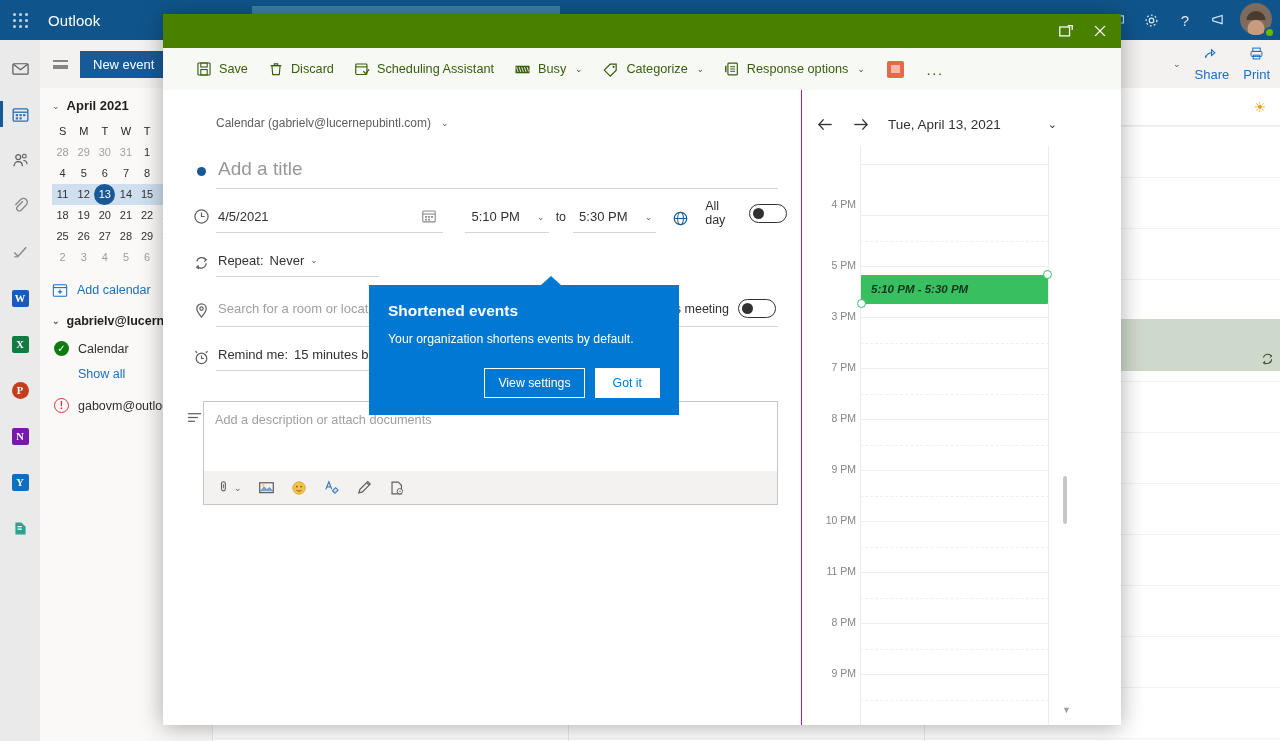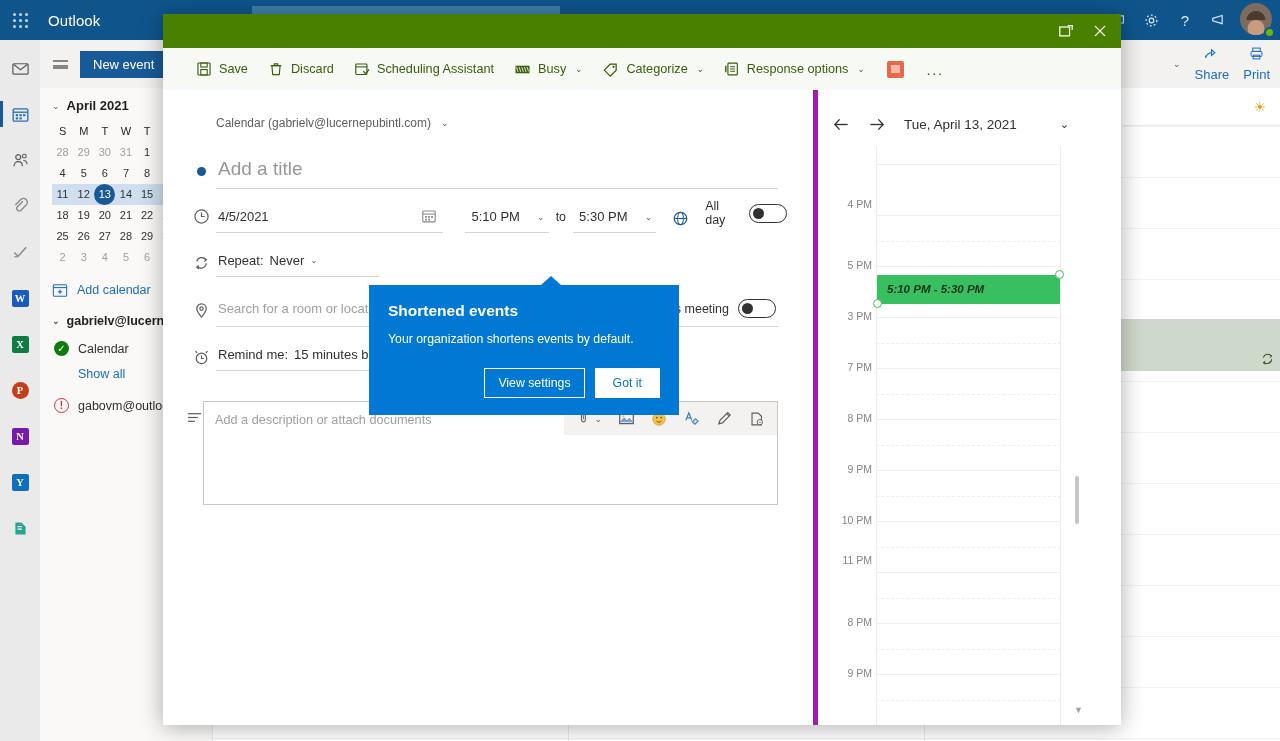--- a/index.html
+++ b/index.html
@@ -219,21 +219,21 @@
   }
   .tb-redsq:after {
     content: ""; width: 9px; height: 8px; background: #f4b9a9;
     box-shadow: 3px 3px 0 -1px #e8684a;
   }
   .tb-ell { padding: 6px 10px; color: #3a5d0c; font-size: 15px; letter-spacing: 1.5px; cursor: pointer; }
 
   .cw-body { position: relative; height: 635px; display: flex; }
   .cw-left { width: 638px; padding: 26px 0 0 0; position: relative; }
   .cw-right {
-    width: 276px; border-left: 5px solid #a21caf; position: relative; padding-top: 14px; margin-left: 12px;
+    width: 276px; border-left: 1px solid #a21caf; position: relative; padding-top: 14px;
   }
 
   .calpick {
     display: flex; align-items: center; gap: 10px; padding-left: 53px;
     font-size: 12px; color: #605e5c; margin-bottom: 22px;
   }
   .frow { display: flex; align-items: flex-start; padding: 0 23px 0 23px; min-height: 47px; }
   .frow .ficon {
     width: 30px; flex: none; display: flex; justify-content: center;
     padding-top: 9px; color: #605e5c;
@@ -276,21 +276,21 @@
     border-radius: 50%; background: #323130; display: block;
   }
 
   .inline-sel { display: flex; align-items: center; gap: 6px; }
   .teams-row { display: flex; align-items: center; }
   .teams-toggle { margin-left: auto; display: flex; align-items: center; gap: 9px; }
 
   .desc-wrap { padding: 14px 23px 0; display: flex; }
   .desc-box {
     flex: 1; border: 1px solid #c8c6c4; background: #fff;
-    display: flex; flex-direction: row; height: 104px;
+    display: flex; flex-direction: column; height: 104px;
   }
   .desc-area { flex: 1; padding: 11px 11px; color: #a19f9d; font-size: 12.7px; }
   .desc-tb {
     height: 33px; background: #f3f2f1; display: flex; align-items: center;
     gap: 16px; padding: 0 12px;
   }
   .dtb-ico { display: flex; align-items: center; gap: 3px; cursor: pointer; color: #605e5c; }
 
   
   .rc-nav {
@@ -968,21 +968,21 @@
             <div class="rc-dash" style="top: 247.5px;"></div>
             <div class="rc-hour" style="top: 266px;">8 PM</div>
             <div class="rc-solid" style="top: 273px;"></div>
             <div class="rc-dash" style="top: 298.5px;"></div>
             <div class="rc-hour" style="top: 317px;">9 PM</div>
             <div class="rc-solid" style="top: 324px;"></div>
             <div class="rc-dash" style="top: 349.5px;"></div>
             <div class="rc-hour" style="top: 368px;">10 PM</div>
             <div class="rc-solid" style="top: 375px;"></div>
             <div class="rc-dash" style="top: 400.5px;"></div>
-            <div class="rc-hour" style="top: 408px;">11 PM</div>
+            <div class="rc-hour" style="top: 419px;">11 PM</div>
             <div class="rc-solid" style="top: 426px;"></div>
             <div class="rc-dash" style="top: 451.5px;"></div>
             <div class="rc-hour" style="top: 470px;">8 PM</div>
             <div class="rc-solid" style="top: 477px;"></div>
             <div class="rc-dash" style="top: 502.5px;"></div>
             <div class="rc-hour" style="top: 521px;">9 PM</div>
             <div class="rc-solid" style="top: 528px;"></div>
             <div class="rc-dash" style="top: 553.5px;"></div>
             <div class="rc-event" style="left: 59px; right: 29px; top: 128.5px; height: 29px;">
               <span class="lbl">5:10 PM - 5:30 PM</span>

